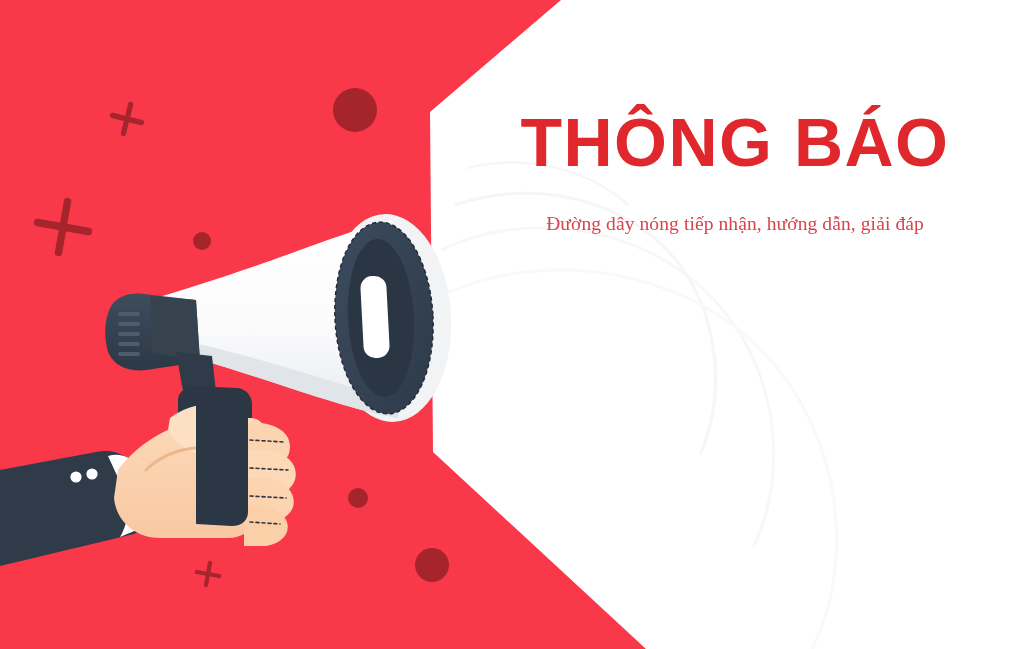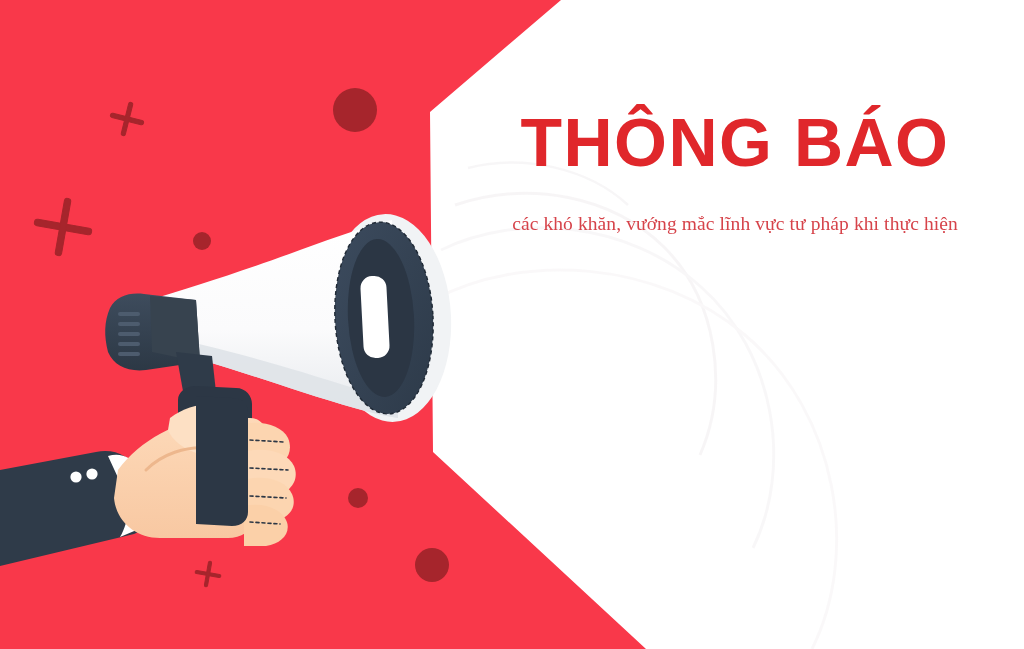--- a/index.html
+++ b/index.html
@@ -218,17 +218,17 @@
                  C248,520 242,526 232,526
                  L196,524 Z" fill="#2c3745"></path>
       </g>
 
     </g>
   </svg>
 
   <div class="text-block">
     <div class="headline">THÔNG BÁO</div>
     <div class="subline">
-      <div>các khó khăn, vướng mắc lĩnh vực tư pháp khi thực hiện</div>
+      <div>Đường dây nóng tiếp nhận, hướng dẫn, giải đáp</div>
     </div>
   </div>
 
 </div>
 
 </body></html>

